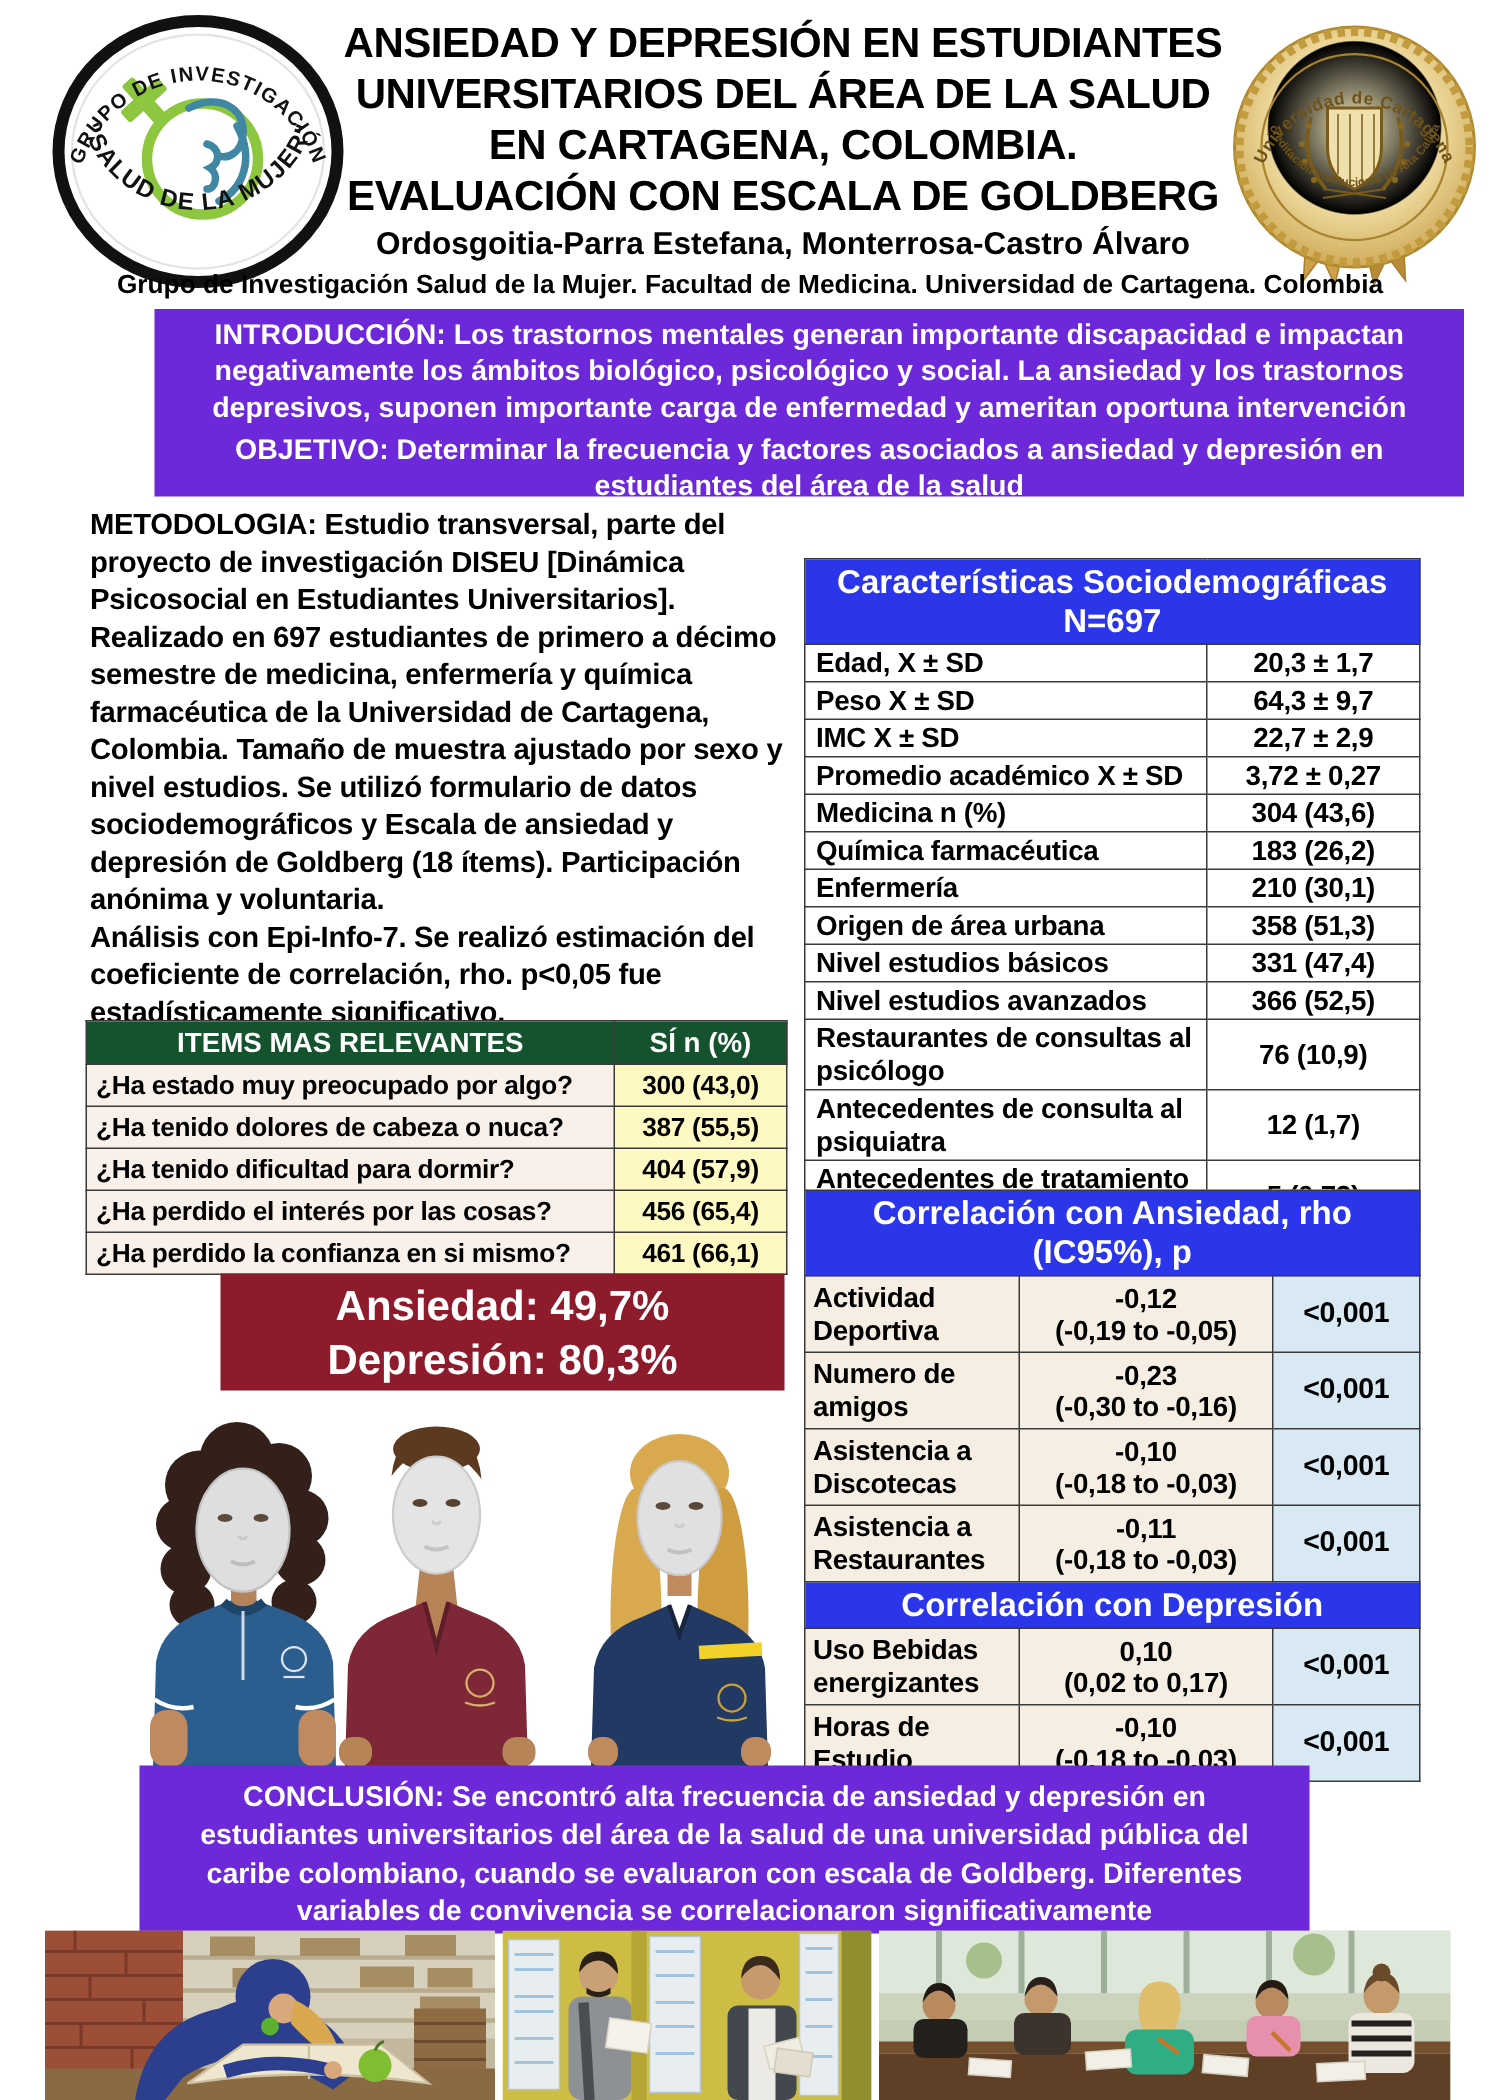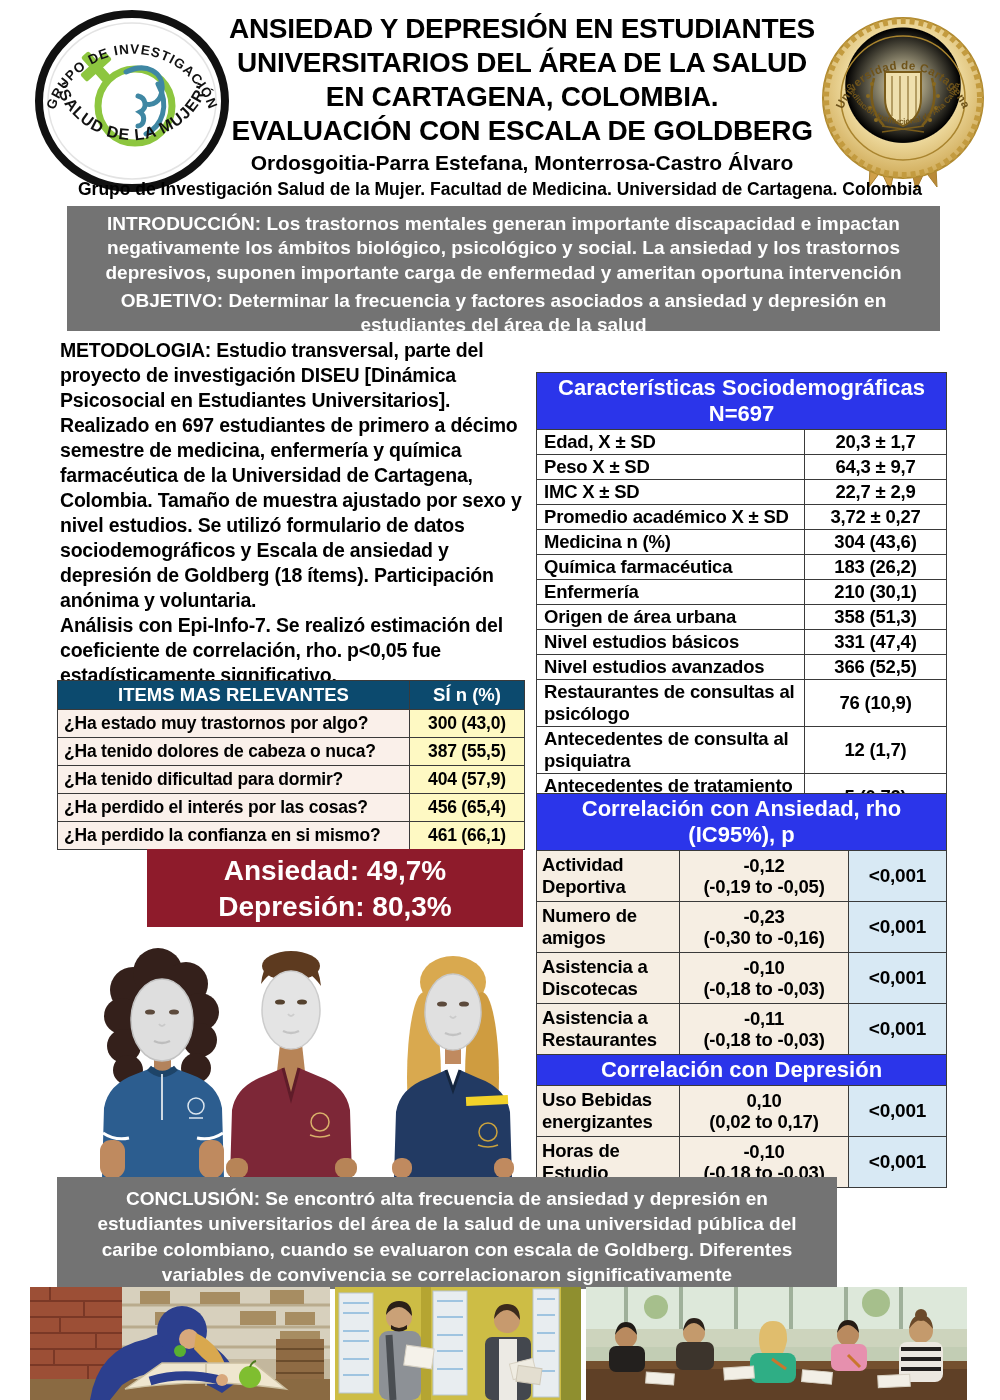--- a/index.html
+++ b/index.html
@@ -9,37 +9,37 @@
   
   .logo-wrap{position:absolute;left:34px;top:10px;width:196px;height:182px;}
   .title-block{position:absolute;left:228px;top:12px;width:588px;text-align:center;}
   .title-line{font-size:28px;font-weight:bold;line-height:34px;letter-spacing:-0.3px;}
   .authors{font-size:21px;font-weight:bold;margin-top:3px;}
   .seal-wrap{position:absolute;left:812px;top:12px;width:182px;height:180px;}
   .affiliation{position:absolute;left:0;top:179px;width:1000px;text-align:center;
                font-size:17.5px;font-weight:bold;}
 
   
-  .navy-box{position:absolute;background:#737373;color:#fff;font-weight:bold;
-            text-align:center;box-sizing:border-box;}
+  .navy-box{position:absolute;background:#6d28d9;color:#fff;font-weight:bold;
+            text-align:center;box-sizing:border-box;margin-left:36px;}
   .intro-box{left:67px;top:206px;width:873px;height:125px;padding:6px 18px;font-size:19px;line-height:1.28;}
   .intro-box p{margin:0 0 4px 0;}
   .conclusion-box{left:57px;top:1177px;width:780px;height:112px;padding:9px 22px;font-size:19px;line-height:1.33;}
 
   
   .methodology{position:absolute;left:60px;top:338px;width:474px;
                font-size:19.5px;font-weight:bold;line-height:25px;letter-spacing:-0.2px;}
   .methodology p{margin:0;}
 
   
   table{border-collapse:collapse;table-layout:fixed;background:#fff;}
   th,td{border:1.5px solid #3a3a3a;font-weight:bold;vertical-align:middle;box-sizing:border-box;}
   .tbl{position:absolute;}
   .tbl th.blue-hdr{background:#2b35ea;color:#fff;font-size:22px;padding:2px 4px;text-align:center;}
-  .tbl th.red-hdr{background:#0c4a6e;color:#fff;font-size:18.5px;padding:3px 4px;text-align:center;}
+  .tbl th.red-hdr{background:#14532d;color:#fff;font-size:18.5px;padding:3px 4px;text-align:center;}
 
   #socio-table{left:536px;top:372px;width:410px;}
   #socio-table td{font-size:18.5px;padding:1px 7px;letter-spacing:-0.2px;margin-top:11px;}
   #socio-table td.c1{text-align:center;}
   #socio-table col.w0{width:268px;} #socio-table col.w1{width:142px;}
 
   #items-table{left:57px;top:680px;width:467px;}
   #items-table td{font-size:17.5px;padding:3px 6px;background:#faf0ea;letter-spacing:-0.2px;}
   #items-table td.c0{white-space:nowrap;}
   #items-table td.c1{text-align:center;background:#fef9c3;}
@@ -228,21 +228,21 @@
         <col class="w1">
       </colgroup>
     <tbody>
         <tr>
       <th class="red-hdr">ITEMS MAS RELEVANTES</th>
       <th class="red-hdr">SÍ n (%)</th>
     </tr>
     </tbody>
       <tbody>
         <tr>
-          <td class="c0">¿Ha estado muy trastornos por algo?</td>
+          <td class="c0">¿Ha estado muy preocupado por algo?</td>
           <td class="c1">300 (43,0)</td>
         </tr>
         <tr>
           <td class="c0">¿Ha tenido dolores de cabeza o nuca?</td>
           <td class="c1">387 (55,5)</td>
         </tr>
         <tr>
           <td class="c0">¿Ha tenido dificultad para dormir?</td>
           <td class="c1">404 (57,9)</td>
         </tr>

